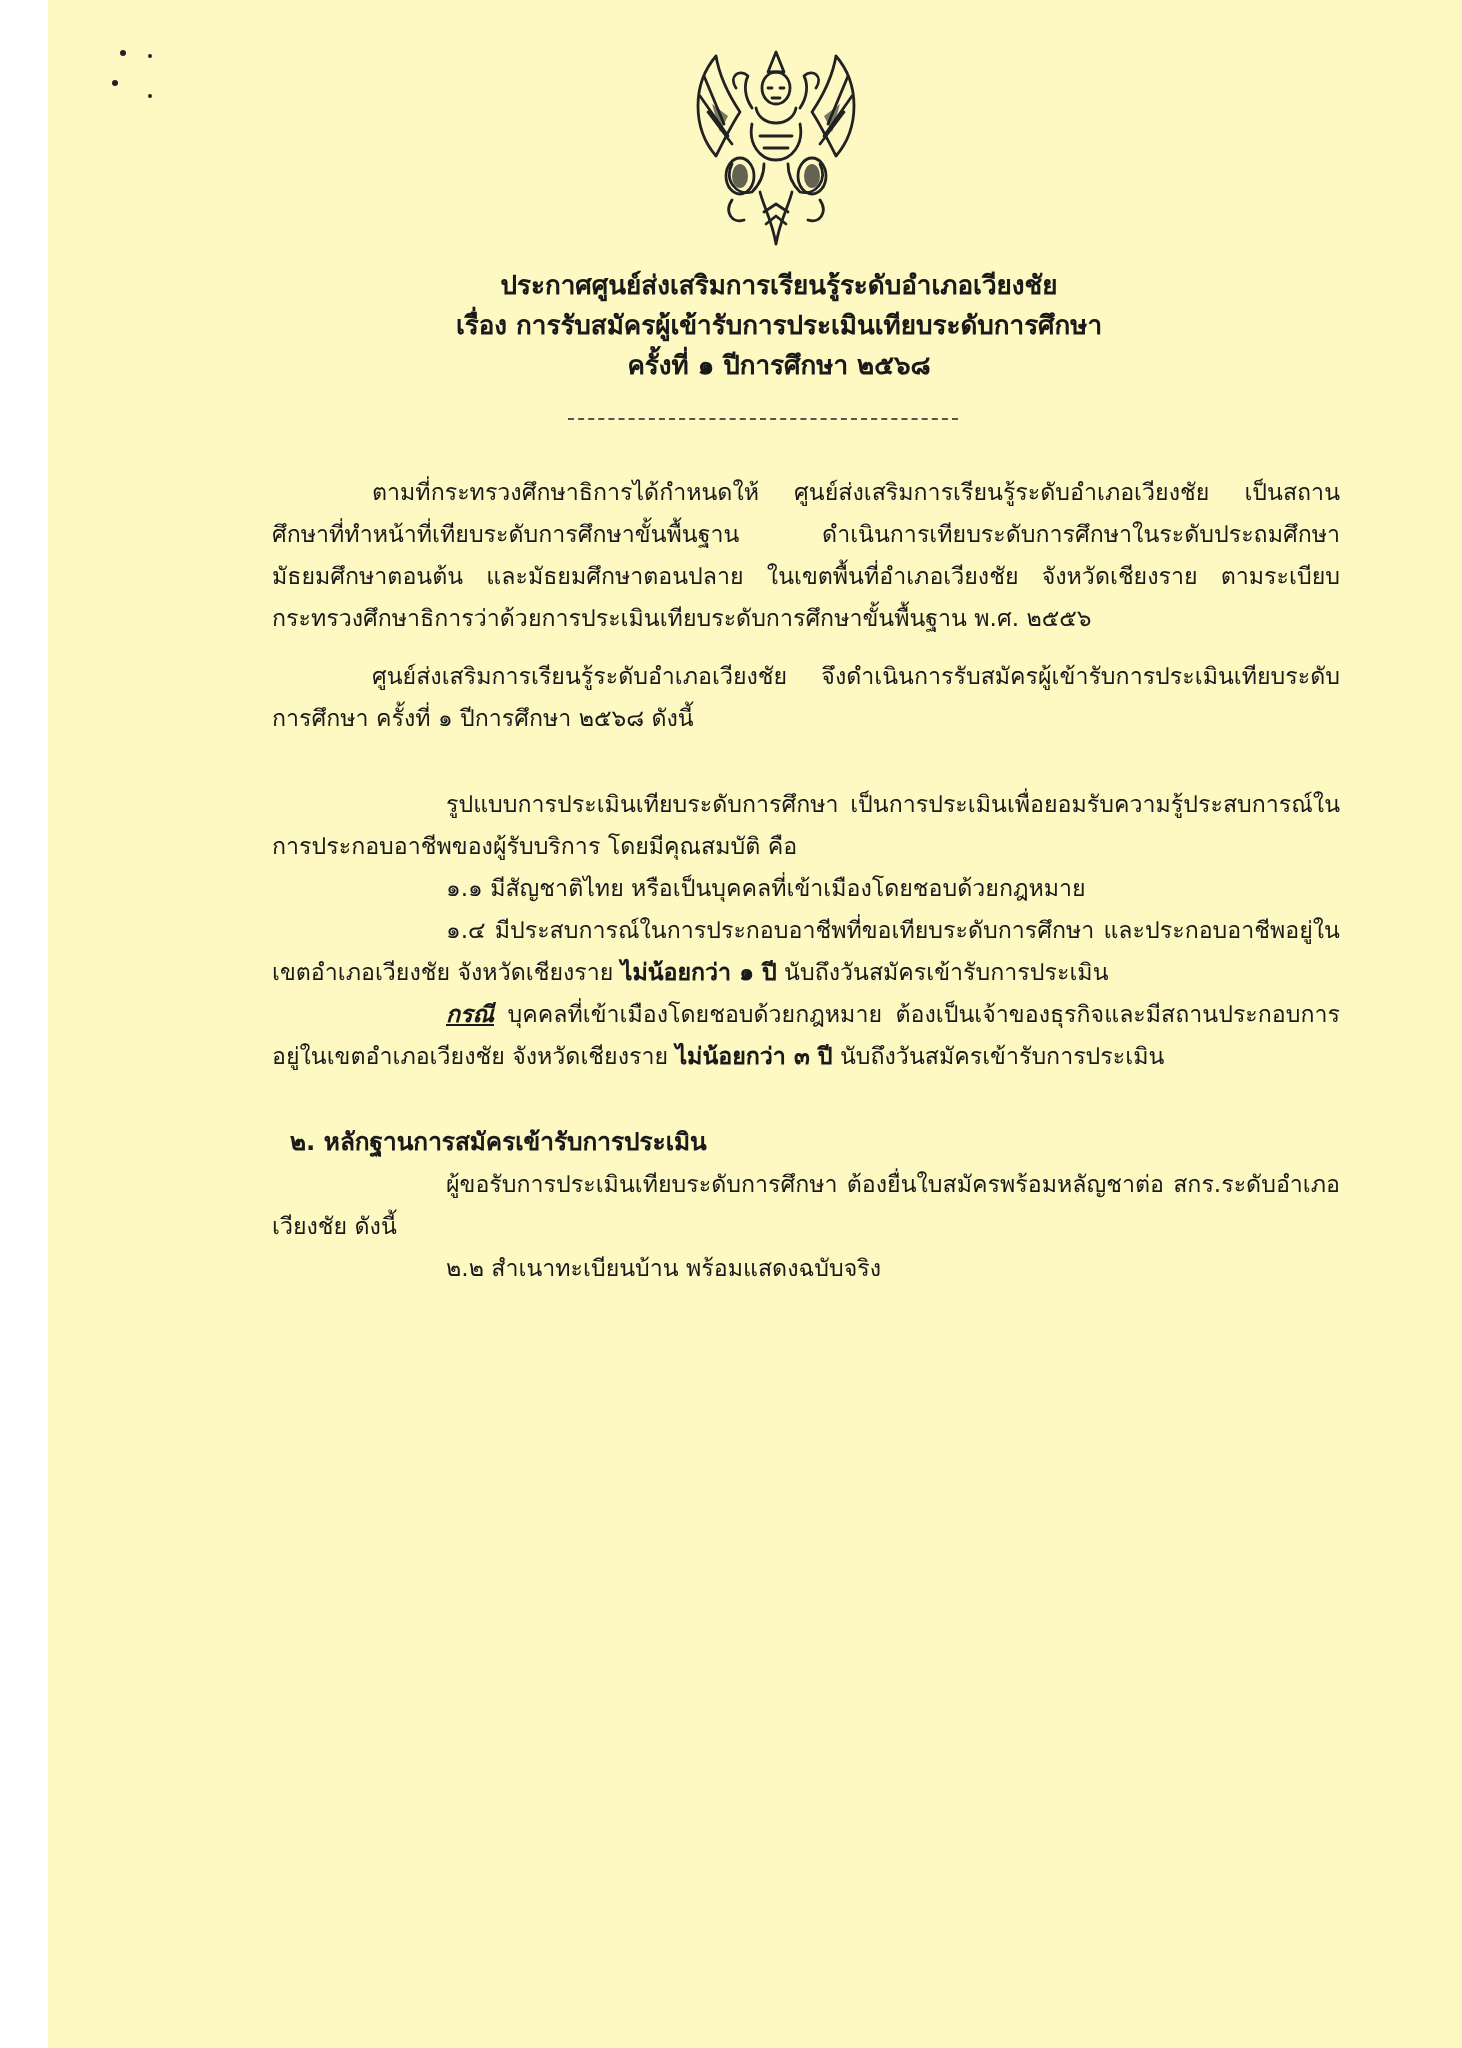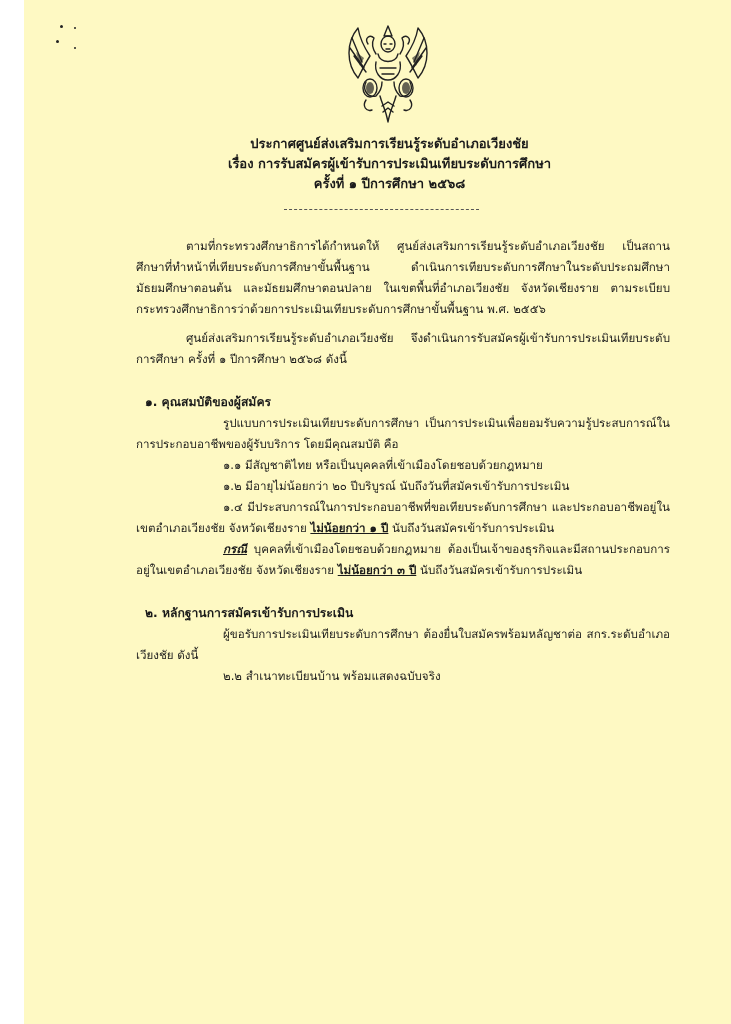--- a/index.html
+++ b/index.html
@@ -75,21 +75,21 @@
     .indent1 { text-indent: 50px; }
     .indent2 { text-indent: 87px; }
     .sec-title {
       font-weight: bold;
       margin: 0;
       padding-left: 9px;
       font-size: 12.2px;
     }
     .gap-s { height: 8px; }
     .gap-l { height: 22px; }
-    .u { text-decoration: underline; font-weight: bold; }
+    .u { font-weight: bold; }
     .iu { text-decoration: underline; font-style: italic; font-weight: bold; }
   </style>
 </head>
 <body>
 
 <div class="page">
 
   <div class="specks">
     <span class="speck" style="left:6px;top:5px;width:3px;height:3px;"></span>
     <span class="speck" style="left:20px;top:7px;width:2px;height:2px;"></span>
@@ -145,24 +145,22 @@
   <div class="divider"></div>
 
   <div class="body">
 
     <p class="p indent1">ตามที่กระทรวงศึกษาธิการได้กำหนดให้  ศูนย์ส่งเสริมการเรียนรู้ระดับอำเภอเวียงชัย เป็นสถานศึกษาที่ทำหน้าที่เทียบระดับการศึกษาขั้นพื้นฐาน ดำเนินการเทียบระดับการศึกษาในระดับประถมศึกษา มัธยมศึกษาตอนต้น และมัธยมศึกษาตอนปลาย ในเขตพื้นที่อำเภอเวียงชัย จังหวัดเชียงราย ตามระเบียบกระทรวงศึกษาธิการว่าด้วยการประเมินเทียบระดับการศึกษาขั้นพื้นฐาน พ.ศ. ๒๕๕๖</p>
     <div class="gap-s"></div>
     <p class="p indent1">ศูนย์ส่งเสริมการเรียนรู้ระดับอำเภอเวียงชัย จึงดำเนินการรับสมัครผู้เข้ารับการประเมินเทียบระดับการศึกษา ครั้งที่ ๑ ปีการศึกษา ๒๕๖๘ ดังนี้</p>
 
     <div class="gap-l"></div>
 
-    <p class="sec-title">๑.  คุณสมบัติของผู้สมัคร</p>
     <p class="p indent2">รูปแบบการประเมินเทียบระดับการศึกษา เป็นการประเมินเพื่อยอมรับความรู้ประสบการณ์ในการประกอบอาชีพของผู้รับบริการ โดยมีคุณสมบัติ คือ</p>
     <p class="p indent2">๑.๑  มีสัญชาติไทย หรือเป็นบุคคลที่เข้าเมืองโดยชอบด้วยกฎหมาย</p>
-    <p class="p indent2">๑.๒  มีอายุไม่น้อยกว่า  ๒๐ ปีบริบูรณ์ นับถึงวันที่สมัครเข้ารับการประเมิน</p>
     <p class="p indent2"><span>๑.๔  มีประสบการณ์ในการประกอบอาชีพที่ขอเทียบระดับการศึกษา และประกอบอาชีพอยู่ในเขตอำเภอเวียงชัย จังหวัดเชียงราย </span><span class="u">ไม่น้อยกว่า ๑ ปี</span><span>  นับถึงวันสมัครเข้ารับการประเมิน</span></p>
     <p class="p indent2"><span class="iu">กรณี</span><span>  บุคคลที่เข้าเมืองโดยชอบด้วยกฎหมาย ต้องเป็นเจ้าของธุรกิจและมีสถานประกอบการอยู่ในเขตอำเภอเวียงชัย จังหวัดเชียงราย </span><span class="u">ไม่น้อยกว่า ๓ ปี</span><span>  นับถึงวันสมัครเข้ารับการประเมิน</span></p>
 
     <div class="gap-l"></div>
 
     <p class="sec-title">๒.  หลักฐานการสมัครเข้ารับการประเมิน</p>
     <p class="p indent2">ผู้ขอรับการประเมินเทียบระดับการศึกษา ต้องยื่นใบสมัครพร้อมหลัญชาต่อ สกร.ระดับอำเภอเวียงชัย ดังนี้</p>
     <p class="p indent2">๒.๒  สำเนาทะเบียนบ้าน พร้อมแสดงฉบับจริง</p>
   </div>
 </div>

